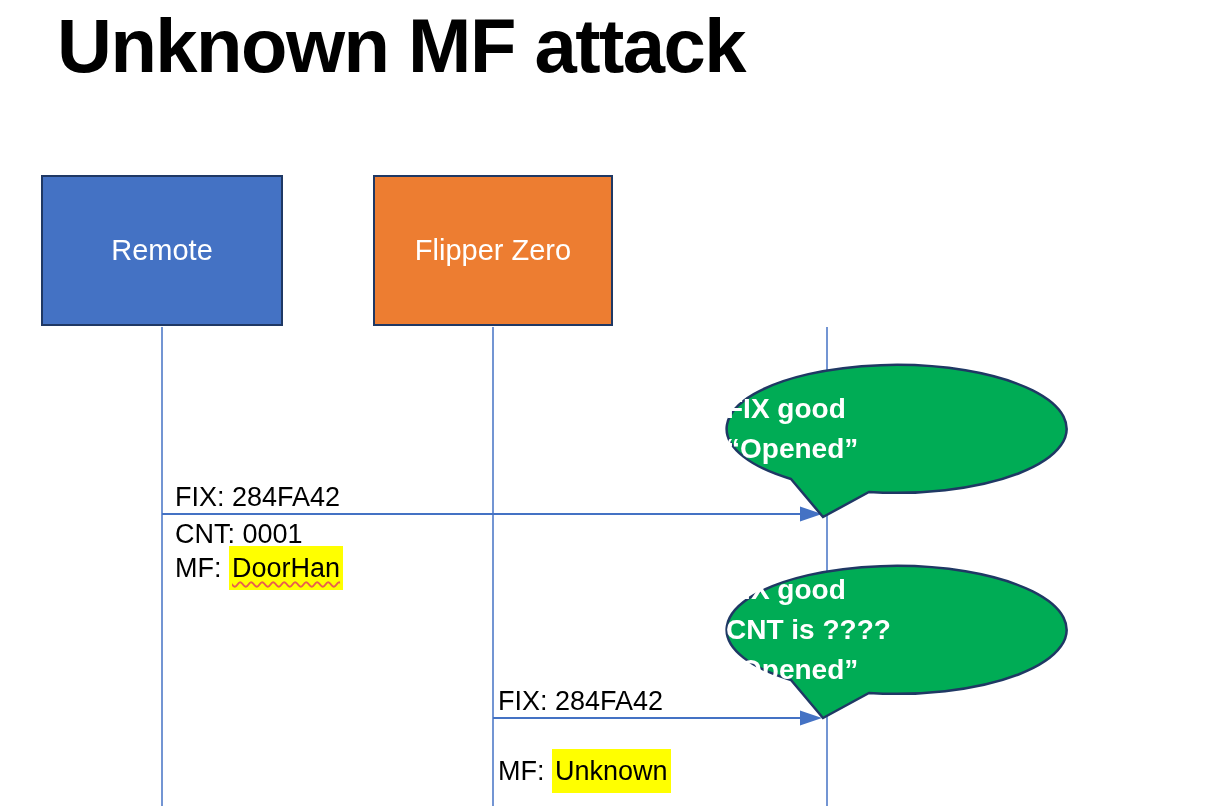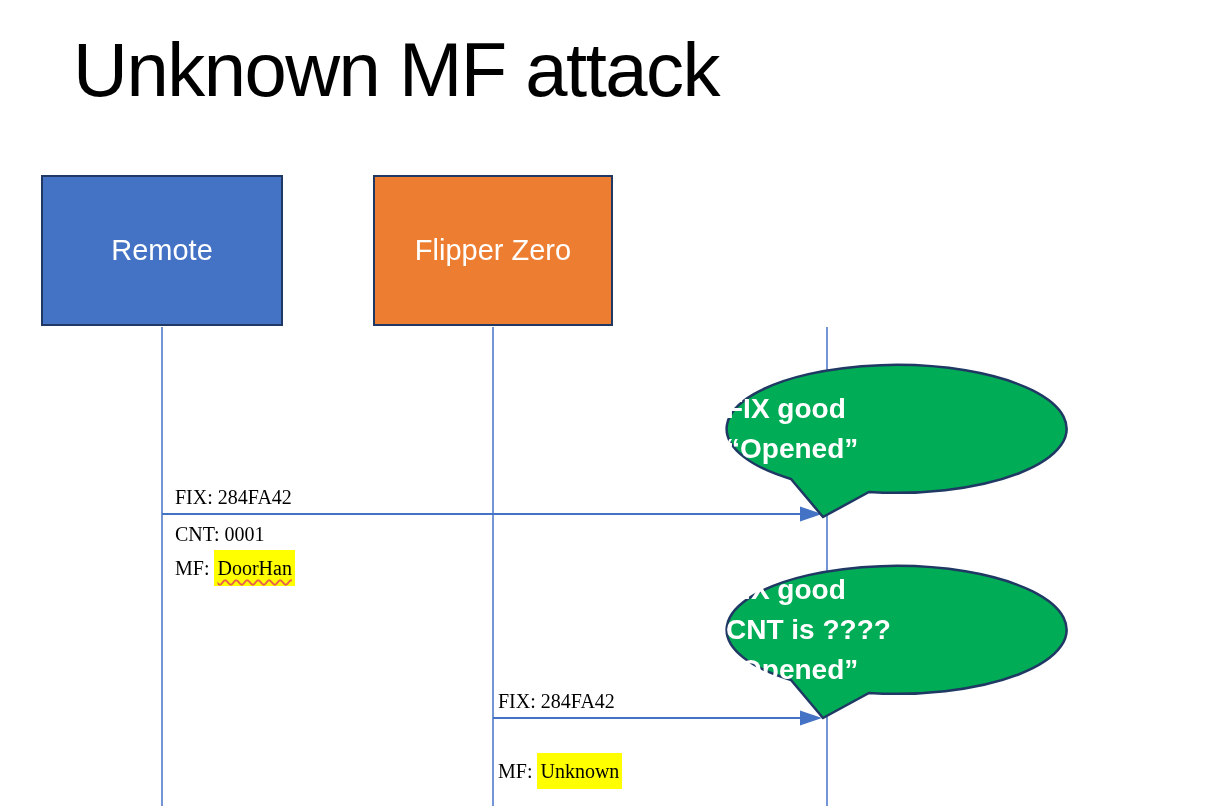--- a/index.html
+++ b/index.html
@@ -8,29 +8,28 @@
     position: relative;
     width: 1216px;
     height: 811px;
     background: var(--background, #ffffff);
     overflow: hidden;
     font-family: "Liberation Sans", sans-serif;
     color: var(--text-black, #000);
   }
   .title {
     position: absolute;
-    left: 73px;
+    left: 57px;
     top: 4px;
     font-size: 76px;
-    font-weight: 400;
+    font-weight: 700;
     letter-spacing: -1.5px;
     line-height: 1.1;
     color: var(--text-black, #000);
     white-space: nowrap;
-    margin-top: 24px;
   }
   .actor {
     position: absolute;
     top: 175px;
     height: 151px;
     border: 2px solid var(--border-navy, #1F3864);
     display: flex;
     align-items: center;
     justify-content: center;
   }
@@ -68,25 +67,24 @@
     text-align: center;
     color: var(--text-white, #fff);
     font-size: 28px;
     font-weight: 700;
   }
   .bubble-text-1 { top: 367px; }
   .bubble-text-2 { top: 568px; }
   .bubble-line { display: block; line-height: 40px; white-space: nowrap; }
   .msg-line {
     position: absolute;
-    font-size: 20px;
+    font-size: 27px;
     line-height: 31px;
     white-space: nowrap;
     color: var(--text-black, #000);
-    font-family: Liberation Serif, serif;
   }
   .hl { background: var(--highlight-yellow, #FFFF00); padding: 7px 3px; }
   .sq {
     text-decoration-line: underline;
     text-decoration-style: wavy;
     text-decoration-color: var(--squiggle-red, #E8604C);
     text-decoration-thickness: 2px;
     text-underline-offset: 4px;
   }
 </style>

